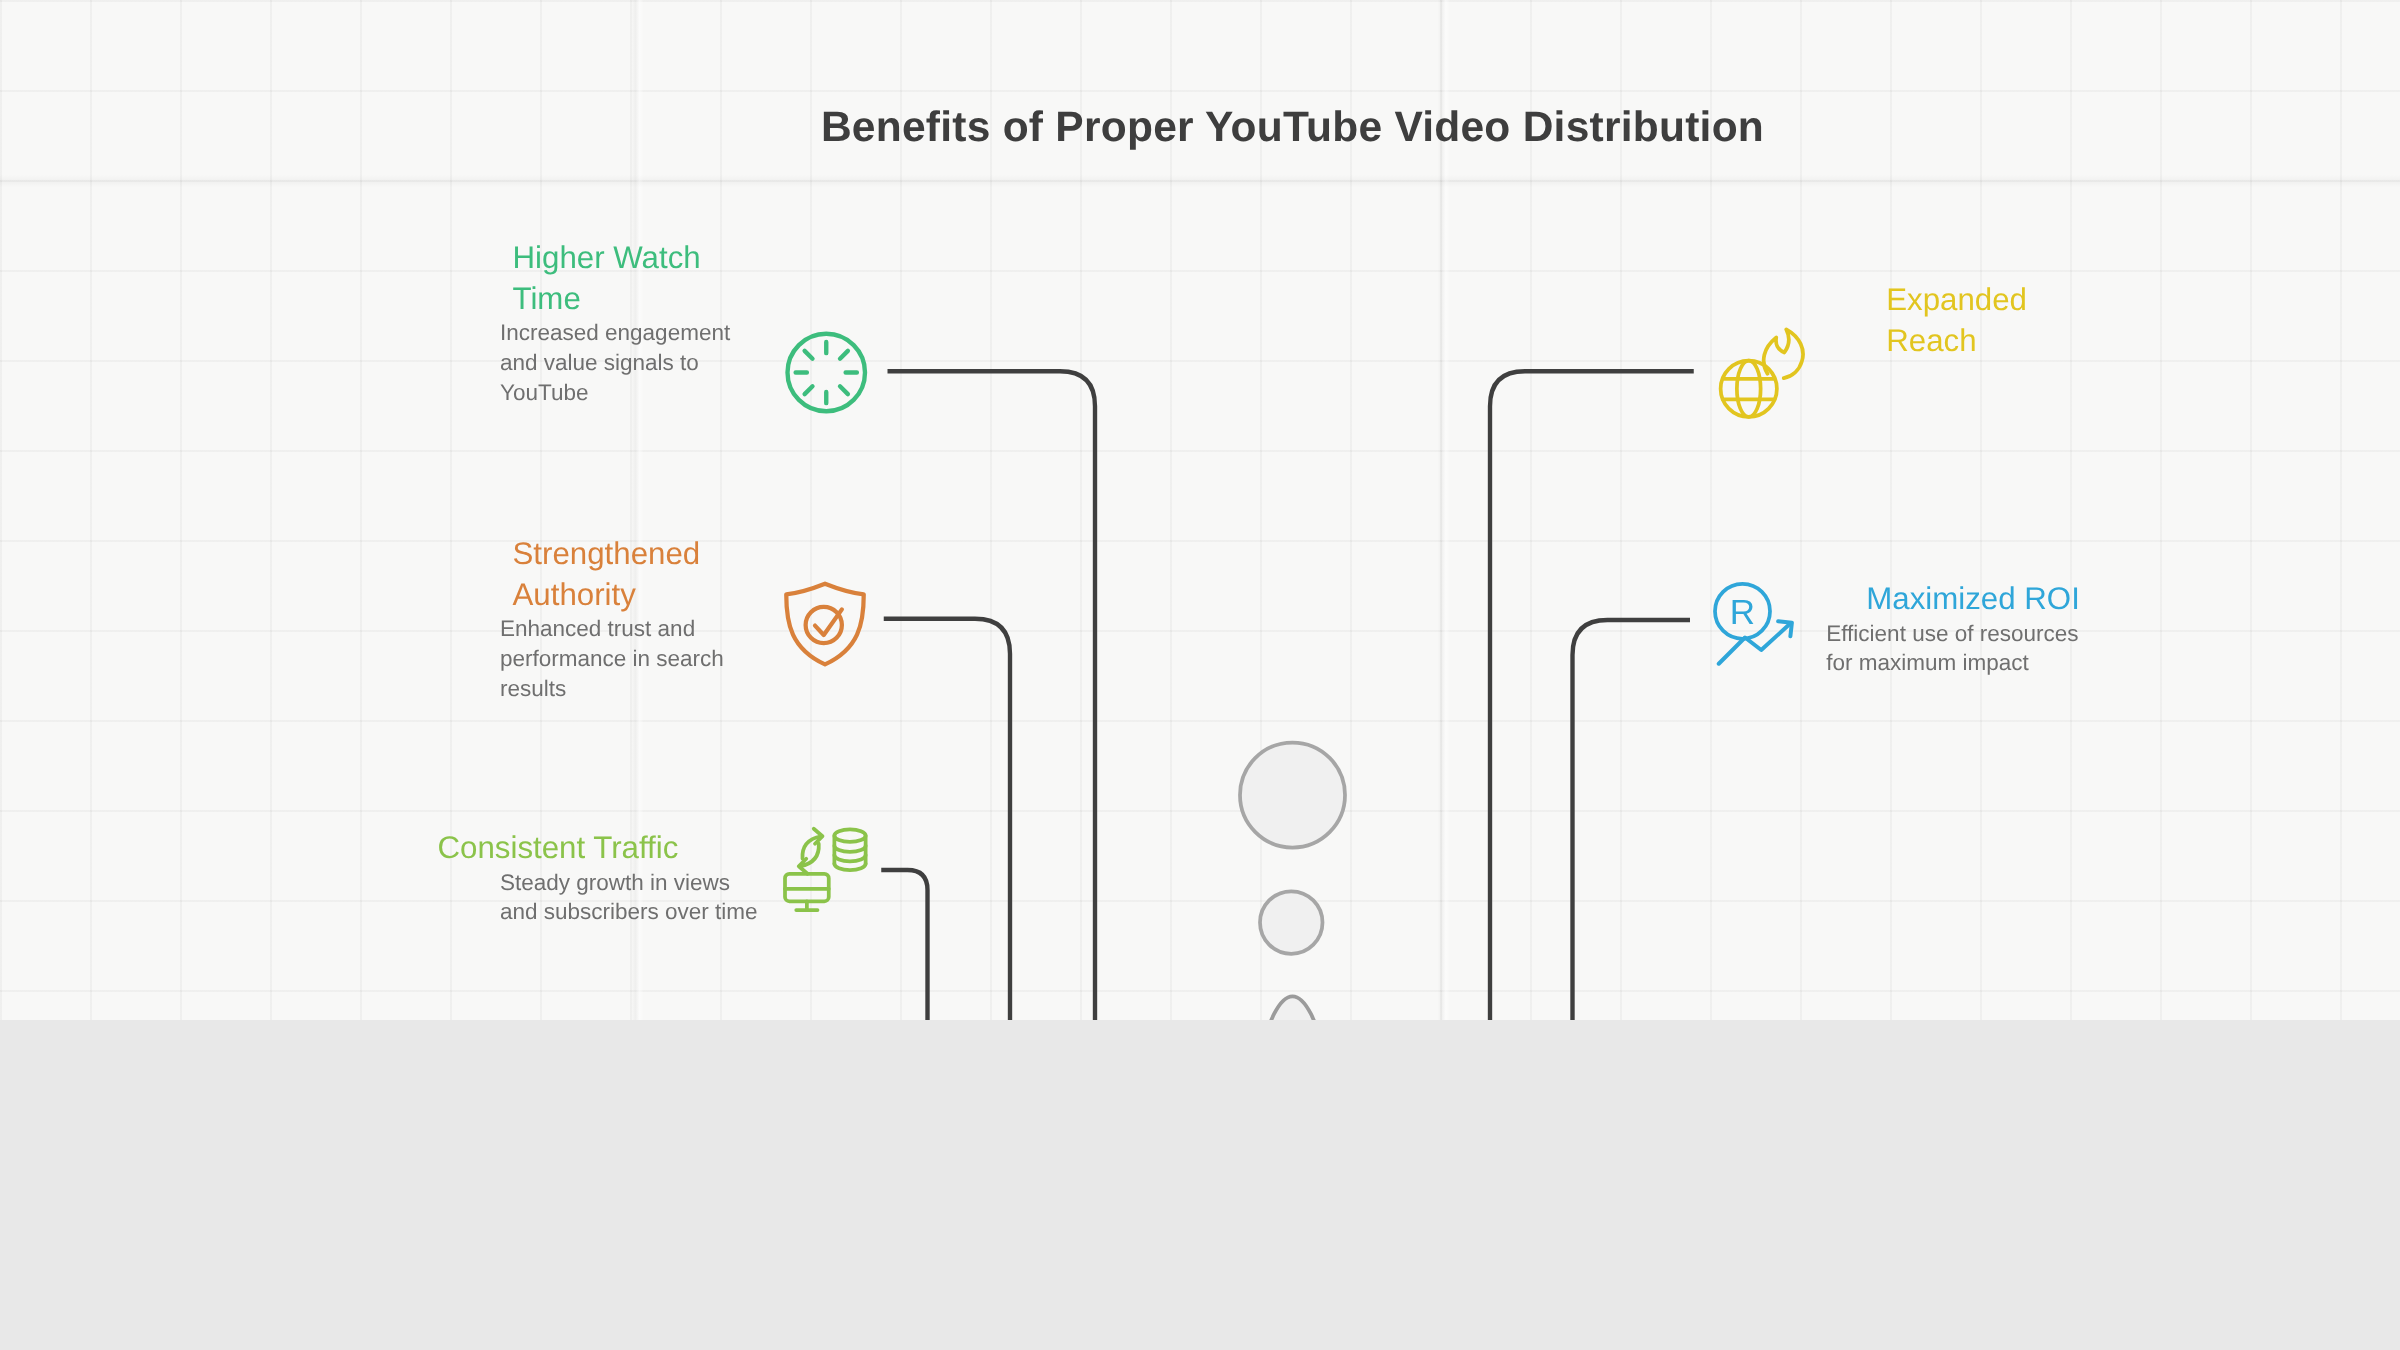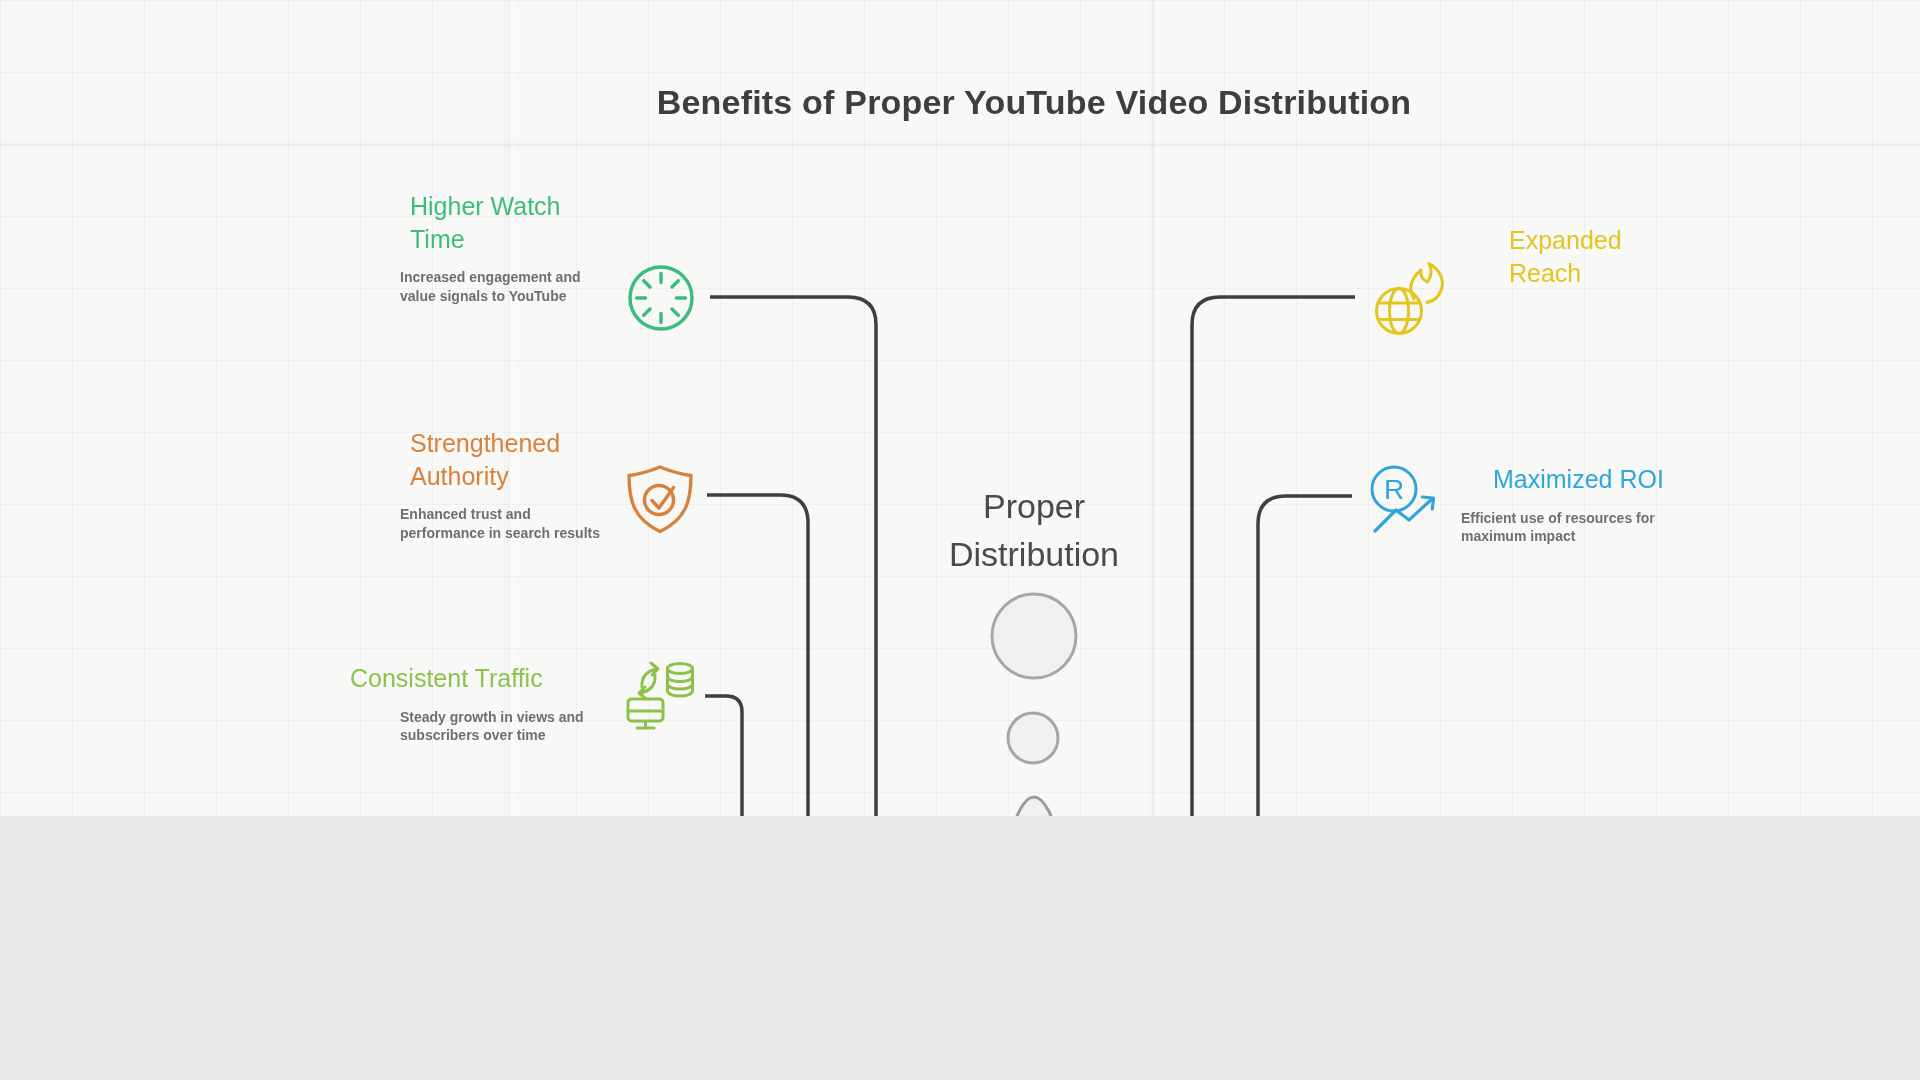--- a/index.html
+++ b/index.html
@@ -13,21 +13,21 @@
     background-size:72px 72px;
   }
   .crease-v{position:absolute;top:0;bottom:0;width:10px;background:linear-gradient(90deg,transparent,rgba(0,0,0,0.035),rgba(255,255,255,0.5),transparent);}
   .crease-h{position:absolute;left:0;right:0;height:10px;background:linear-gradient(transparent,rgba(0,0,0,0.03),transparent);}
   .page-title{
     position:absolute;left:1034px;top:83px;transform:translateX(-50%);
     white-space:nowrap;font-size:34px;font-weight:bold;color:#3e3e3e;letter-spacing:0.2px;
   }
   .callout{position:absolute;}
   .callout .c-title{font-size:25px;font-weight:500;line-height:1.3;}
-  .callout .c-desc{font-size:14px;line-height:1.33;color:#6f6f6f;margin-top:13px;font-weight:bold;}
+  .callout .c-desc{font-size:18px;line-height:1.33;color:#6f6f6f;}
   .left-col{}
   .right-col{text-align:left;}
   .t-green{color:#3dbd7d;}
   .t-orange{color:#d9813b;}
   .t-lime{color:#8bc34a;}
   .t-yellow{color:#e2c51f;margin-left:48px;}
   .t-blue{color:#2fa6d9;margin-left:32px;}
   .center-label{
     position:absolute;left:1034px;top:483px;transform:translateX(-50%);
     width:240px;text-align:center;font-size:34px;font-weight:500;color:#4a4a4a;line-height:1.4;
@@ -146,21 +146,20 @@
 
   <div class="callout right-col" style="left:1461px;top:224px;width:220px;">
     <div class="c-title t-yellow">Expanded Reach</div>
   </div>
 
   <div class="callout right-col" style="left:1461px;top:463px;width:220px;">
     <div class="c-title t-blue">Maximized ROI</div>
     <div class="c-desc" style="width:210px;">Efficient use of resources for maximum impact</div>
   </div>
 
-  <div class="center-label">Proper Distribution</div>
 
   <div class="logo">
     <svg width="60" height="64" viewBox="0 0 60 64">
       <path d="M 9 8 L 50 32 L 9 56 Z" fill="none" stroke="#8b45d6" stroke-width="8" stroke-linejoin="round"></path>
       <path d="M 13 26 L 27 40 L 46 21" fill="none" stroke="#8b45d6" stroke-width="6" stroke-linecap="round" stroke-linejoin="round"></path>
     </svg>
     <span class="logo-text">VeeFly</span>
   </div>
 
 </div>

